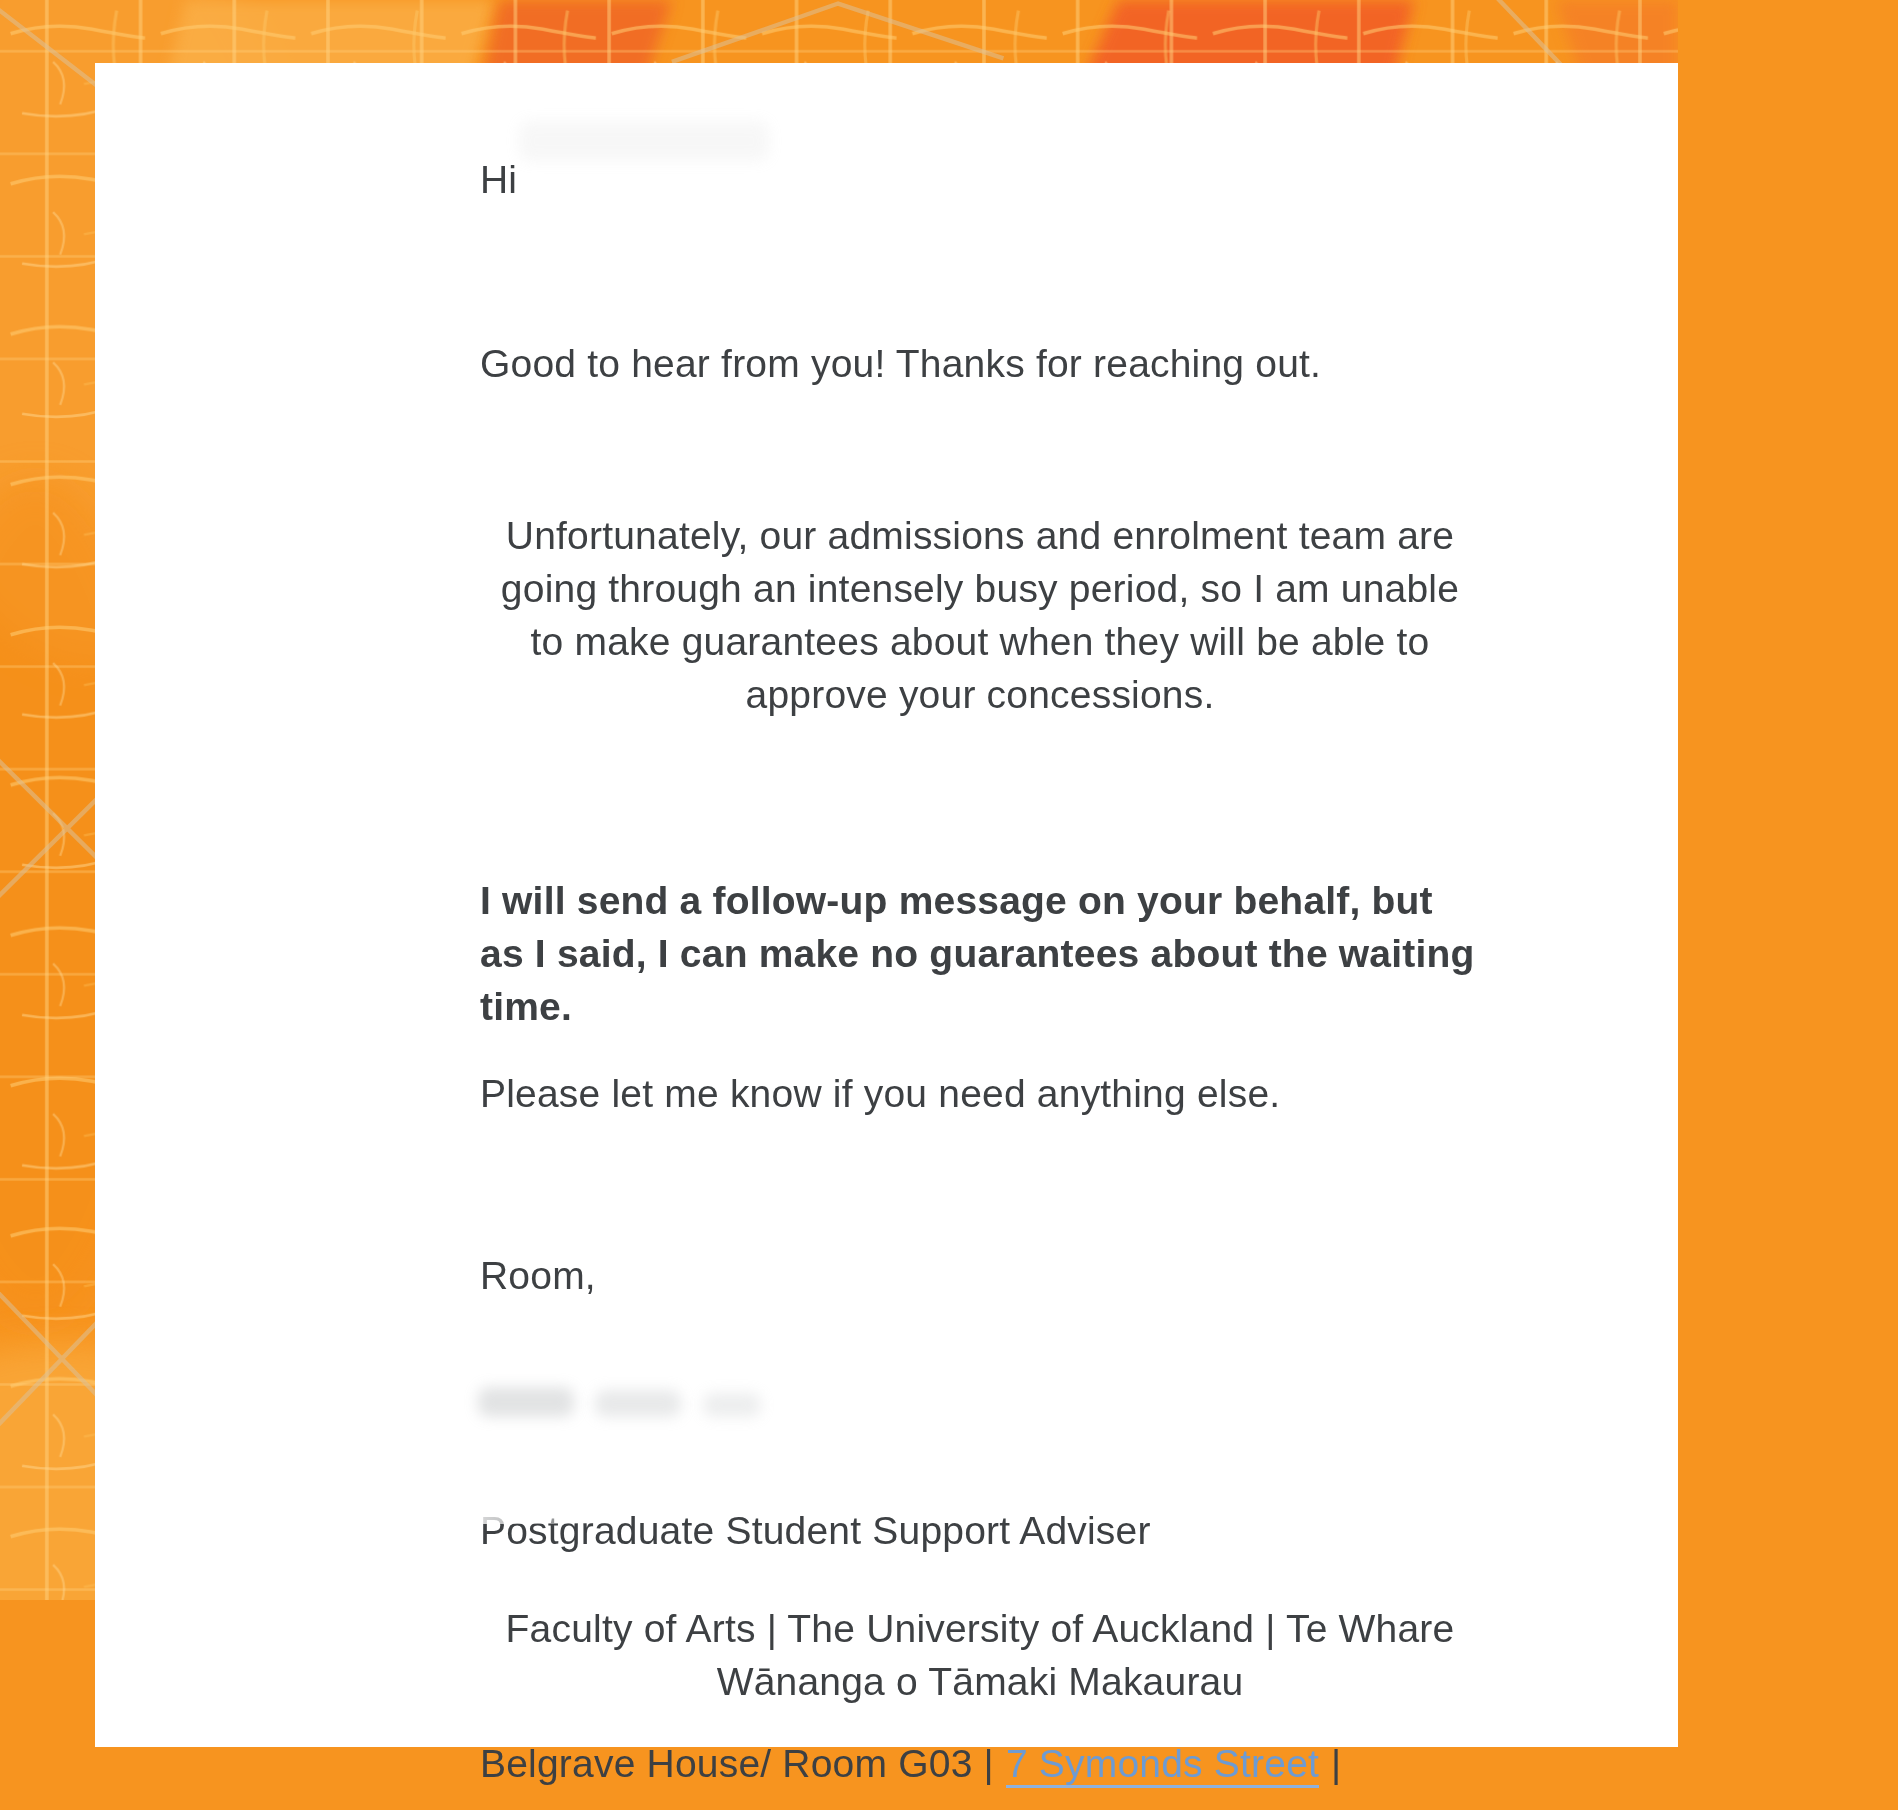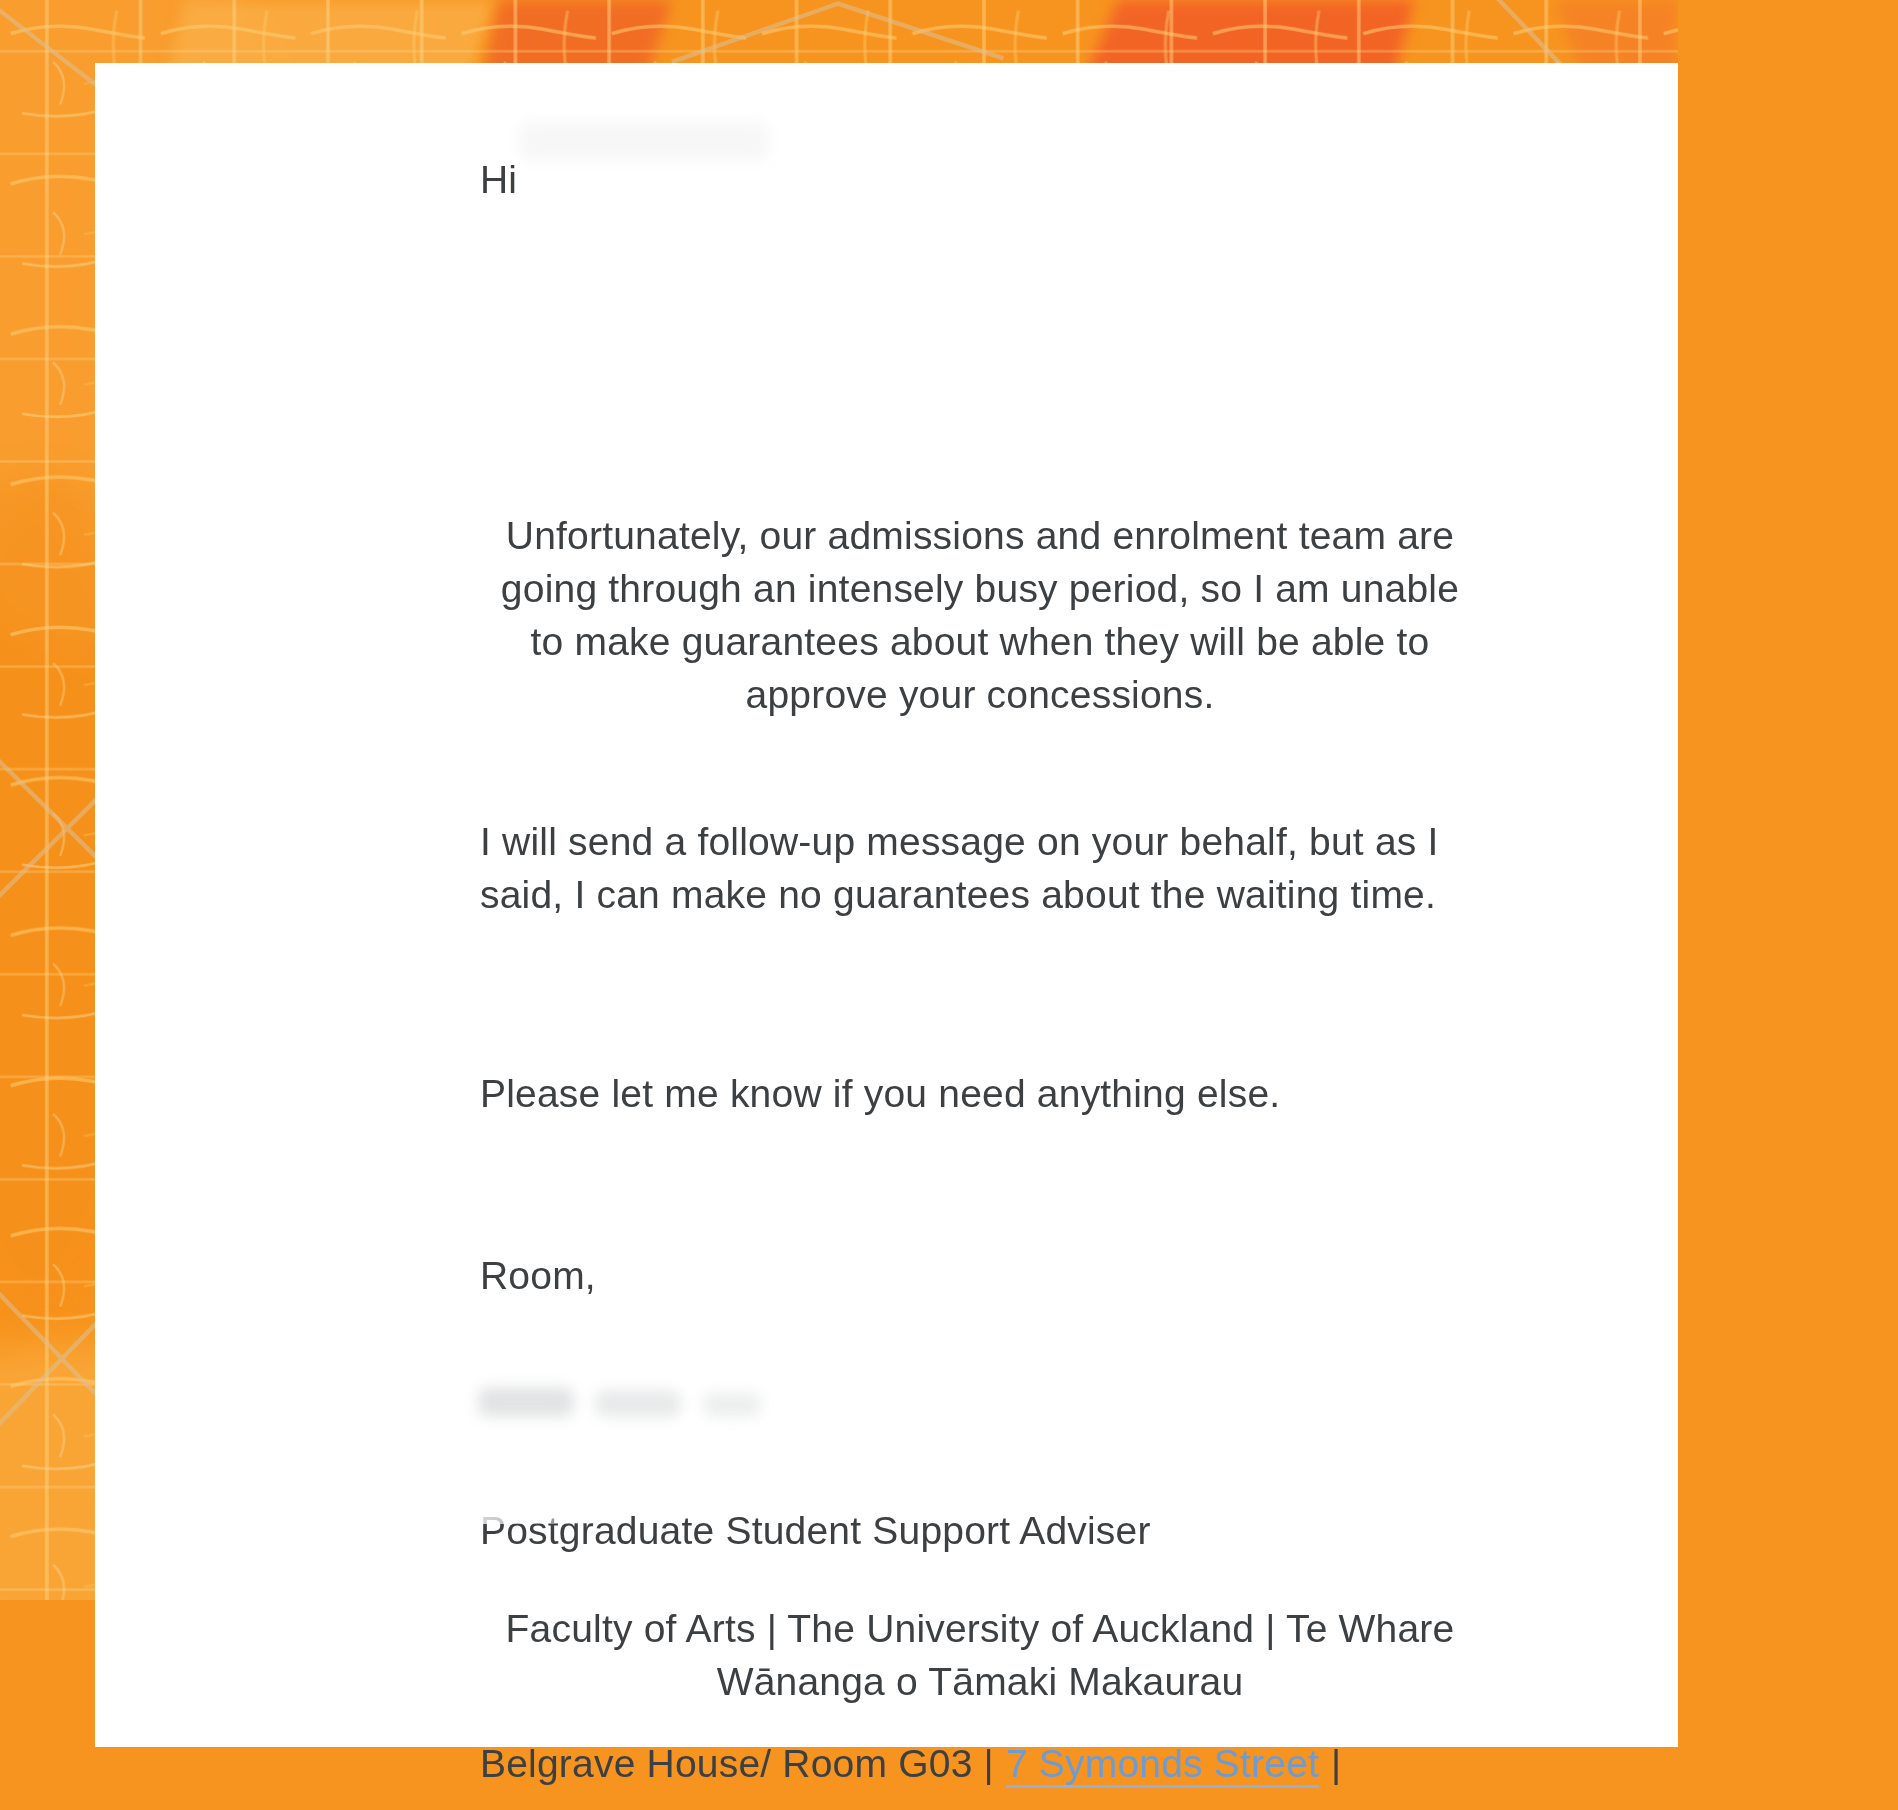--- a/index.html
+++ b/index.html
@@ -21,21 +21,21 @@
     left:385px;
     width:1000px;
     font-size:39px;
     line-height:53px;
     color:#3d4043;
     letter-spacing:.2px;
   }
   .p-greeting{top:51px;}
   .p-good{top:235px;}
   .p-unfortunately{top:407px;text-align:center;}
-  .p-followup{top:713px;}
+  .p-followup{top:772px;font-weight:bold;}
   .p-anything{top:965px;}
   .p-signoff{top:1147px;}
   .p-role{top:1402px;}
   .p-affiliation{top:1500px;text-align:center;}
   .p-address{top:1635px;white-space:nowrap;}
   .addr-link{
     color:#6d9bd3;
     text-decoration:none;
     border-bottom:3px solid #8fb1dc;
     margin:0 12px;
@@ -117,20 +117,21 @@
     </g>
   </svg>
 
   <div class="panel">
 
     <p class="para p-greeting">
       <span>Hi</span>
     </p>
     <div class="redact redact-greeting"></div>
 
+    <p class="para p-good">Good to hear from you! Thanks for reaching out.</p>
 
     <p class="para p-unfortunately">Unfortunately, our admissions and enrolment team are going through an intensely busy period, so I am unable to make guarantees about when they will be able to approve your concessions.</p>
 
     <p class="para p-followup">I will send a follow-up message on your behalf, but as I said, I can make no guarantees about the waiting time.</p>
 
     <p class="para p-anything">Please let me know if you need anything else.</p>
 
     <p class="para p-signoff">Room,</p>
 
     <div class="redact redact-name-a"></div>

